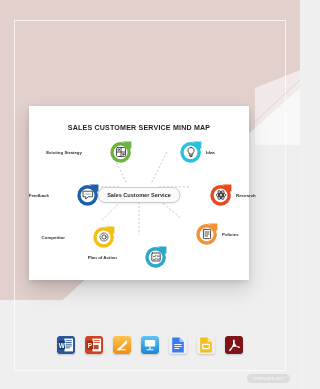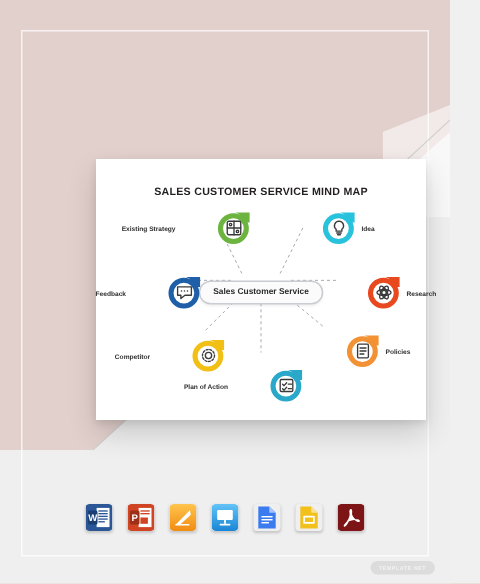--- a/index.html
+++ b/index.html
@@ -32,21 +32,20 @@
   #bg-frame {
     position:absolute; left:14px; top:20px; right:14px; bottom:18px;
     border:1px solid rgba(255,255,255,.75);
   }
 
   
   #doc-card {
     position:absolute; left:29px; top:106px; width:220px; height:174px;
     background:#ffffff;
     box-shadow:0 9px 18px rgba(0,0,0,.16), 0 2px 5px rgba(0,0,0,.10);
-    margin-left:35px;
   }
 
   #mindmap-title {
     position:absolute; left:0; top:18px; width:100%;
     text-align:center;
     font-size:7.1px; font-weight:bold; letter-spacing:.18px;
     color:#231f20;
   }
 
   #mindmap-canvas { position:absolute; inset:0; }

